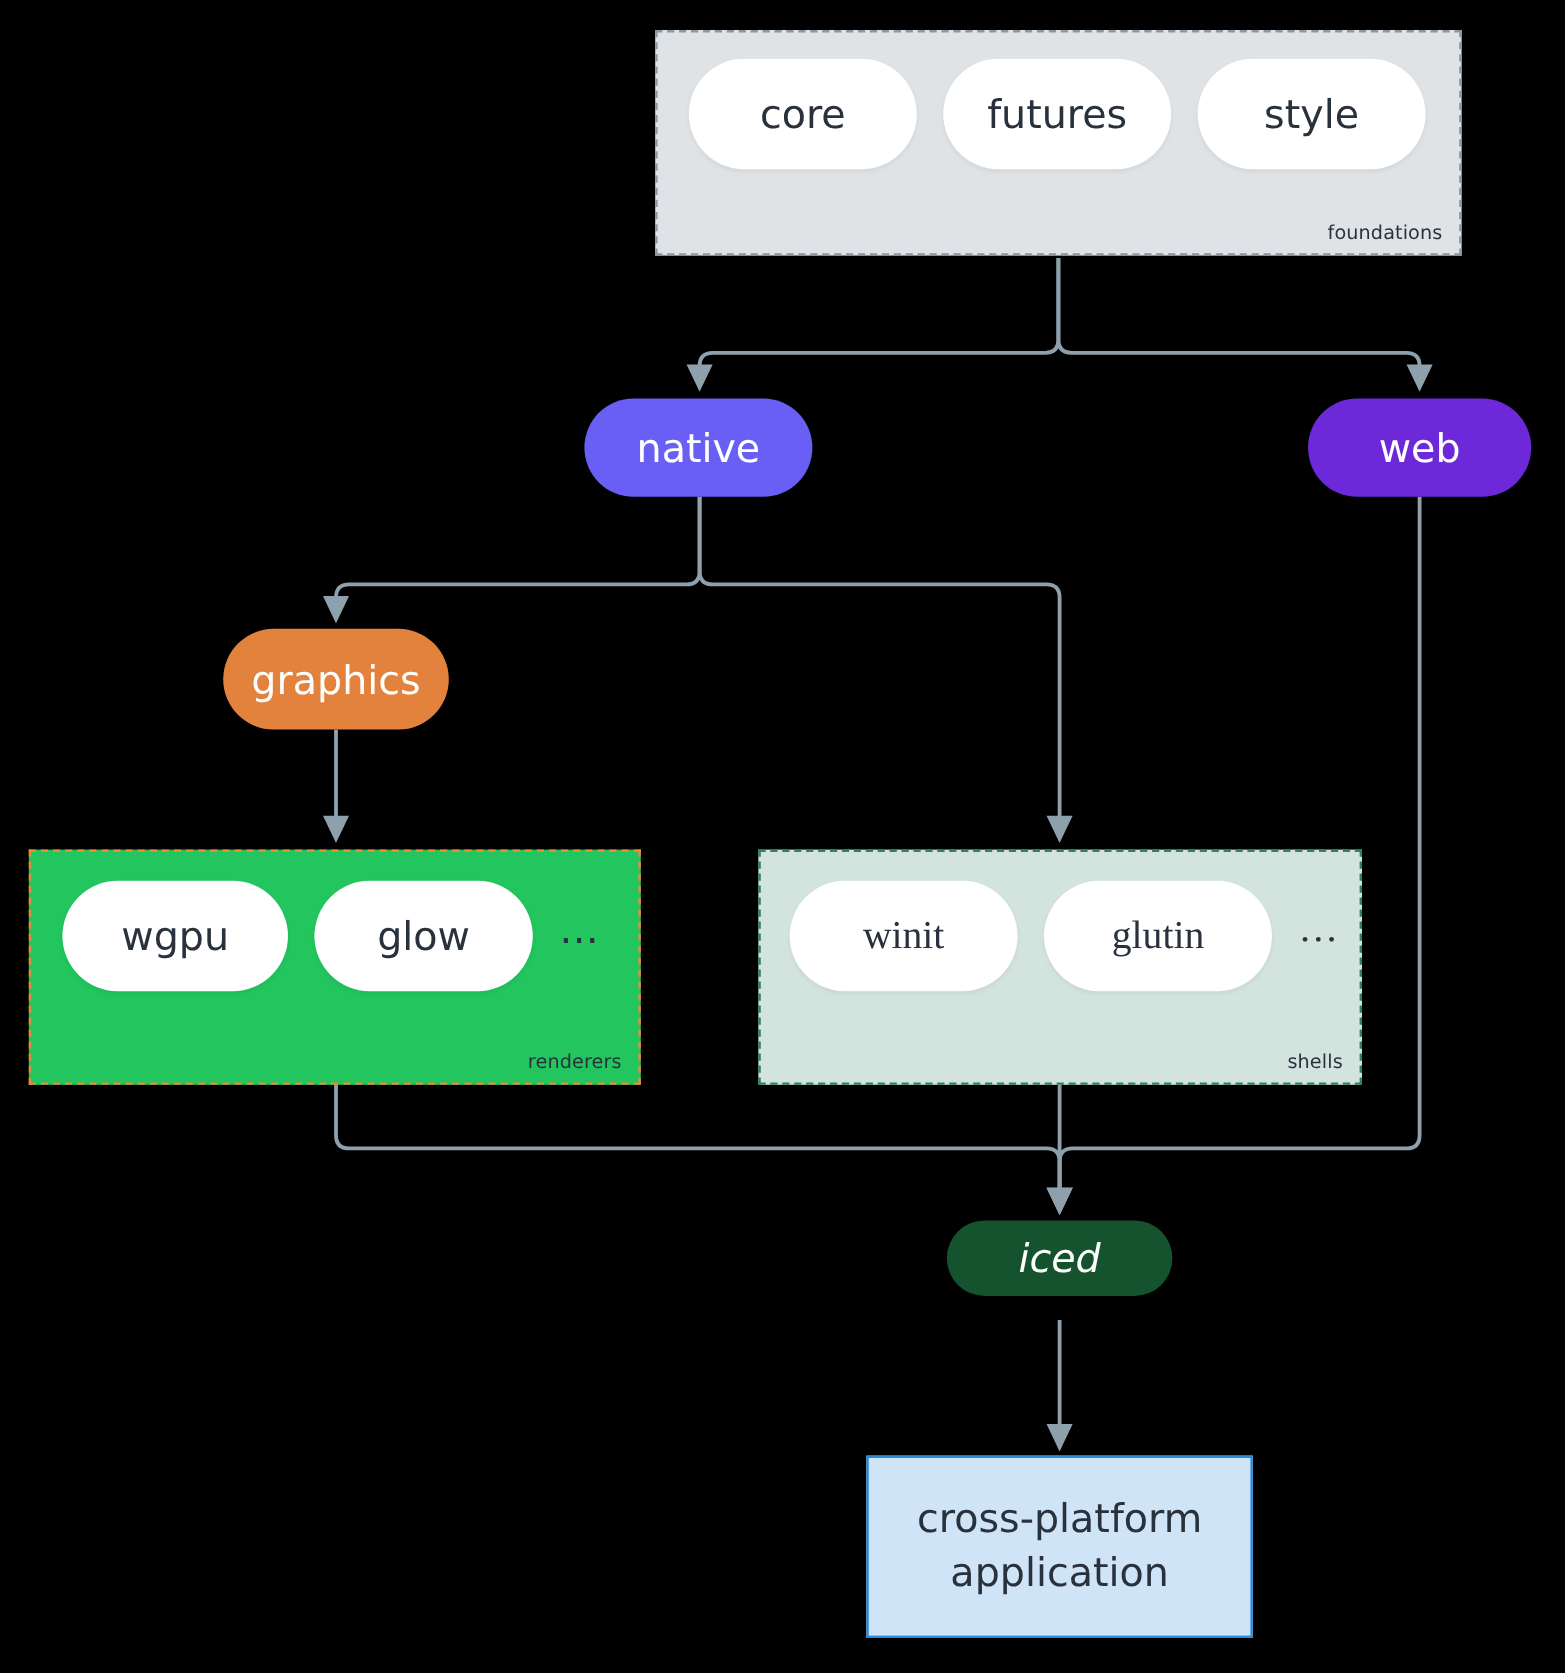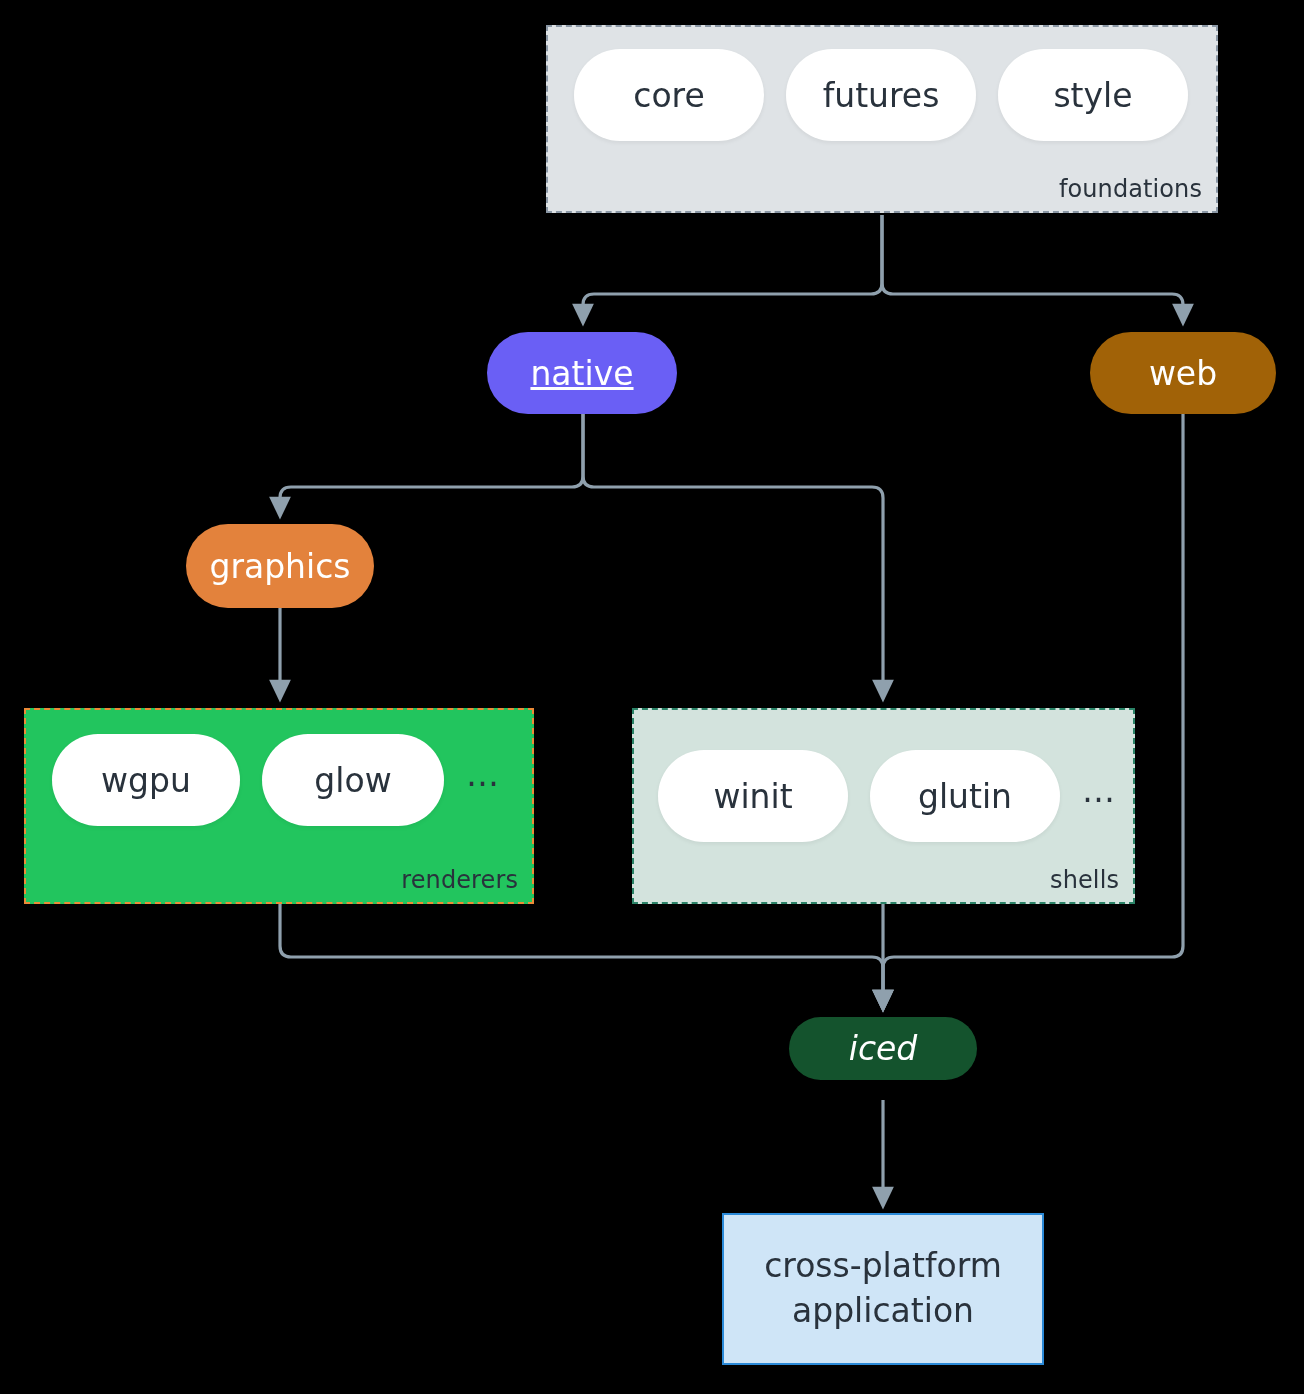--- a/index.html
+++ b/index.html
@@ -28,21 +28,21 @@
   .cluster {
     position: absolute;
     box-sizing: border-box;
     border-style: dashed;
     border-width: 2px;
   }
   .cluster-label {
     position: absolute;
     right: 14px;
     bottom: 8px;
-    font-size: 24px;
+    font-size: 16px;
     color: #29323c;
     letter-spacing: 0.1px;
     white-space: nowrap;
     text-align: right;
   }
   .cluster-items {
     position: absolute;
     left: 0;
     top: 0;
     display: flex;
@@ -157,37 +157,37 @@
       <div class="chip" style="width:182px;">
         <span>glow</span>
       </div>
       <div class="ellipsis">…</div>
     </div>
     <div class="cluster-label">renderers</div>
   </div>
 
   <div class="cluster" style="left:632px; top:708px; width:503px; height:196px;
               background:#d3e3dd; border-color:#2b8468;">
-    <div class="cluster-items" style="left:24px; top:40px;">
+    <div class="cluster-items" style="left:24px; top:24px;font-family:Liberation Serif, serif;">
       <div class="chip" style="width:190px;">
         <span>winit</span>
       </div>
       <div class="chip" style="width:190px;">
         <span>glutin</span>
       </div>
       <div class="ellipsis">…</div>
     </div>
     <div class="cluster-label">shells</div>
   </div>
 
-  <div class="pill" style="left:487px; top:332px; width:190px; height:82px; background:#6a5ff5;text-decoration:underline;">
+  <div class="pill" style="left:487px; top:332px; width:190px; height:82px; background:#6a5ff5;">
     <span>native</span>
   </div>
 
-  <div class="pill" style="left:1090px; top:332px; width:186px; height:82px; background:#a16207;">
+  <div class="pill" style="left:1090px; top:332px; width:186px; height:82px; background:#6d28d9;">
     <span>web</span>
   </div>
 
   <div class="pill" style="left:186px; top:524px; width:188px; height:84px; background:#e3823c;text-align:right;">
     <span>graphics</span>
   </div>
 
   <div class="pill" style="left:789px; top:1017px; width:188px; height:63px; background:#14532d;font-style:italic;">
     <span>iced</span>
   </div>

